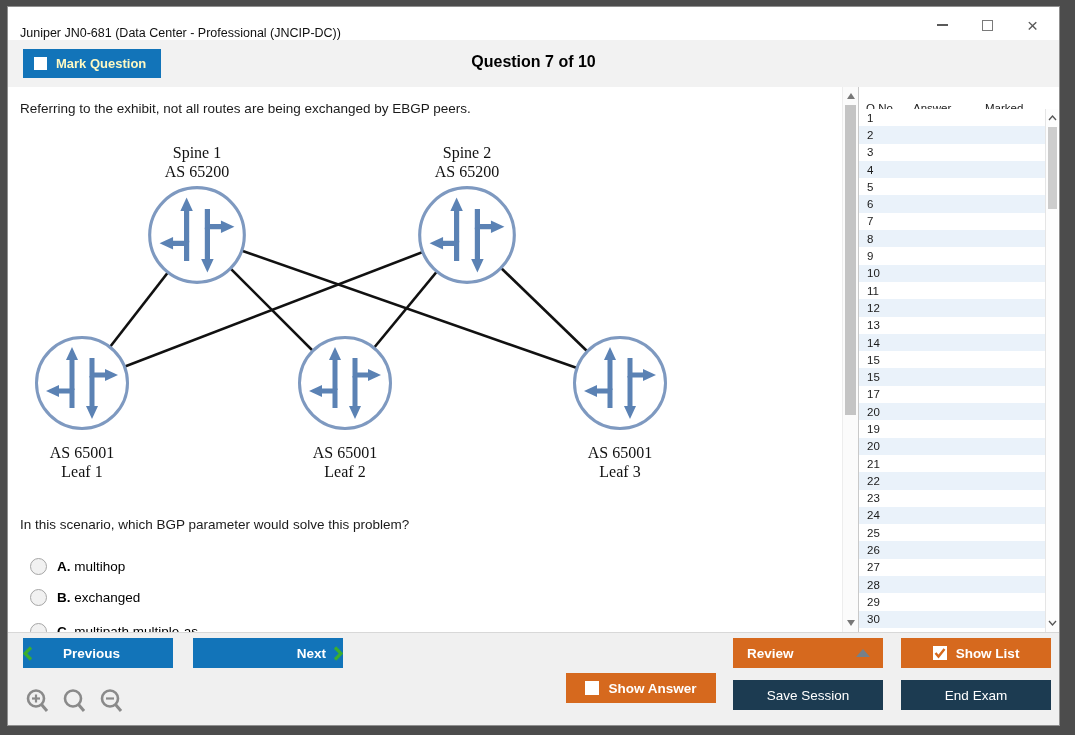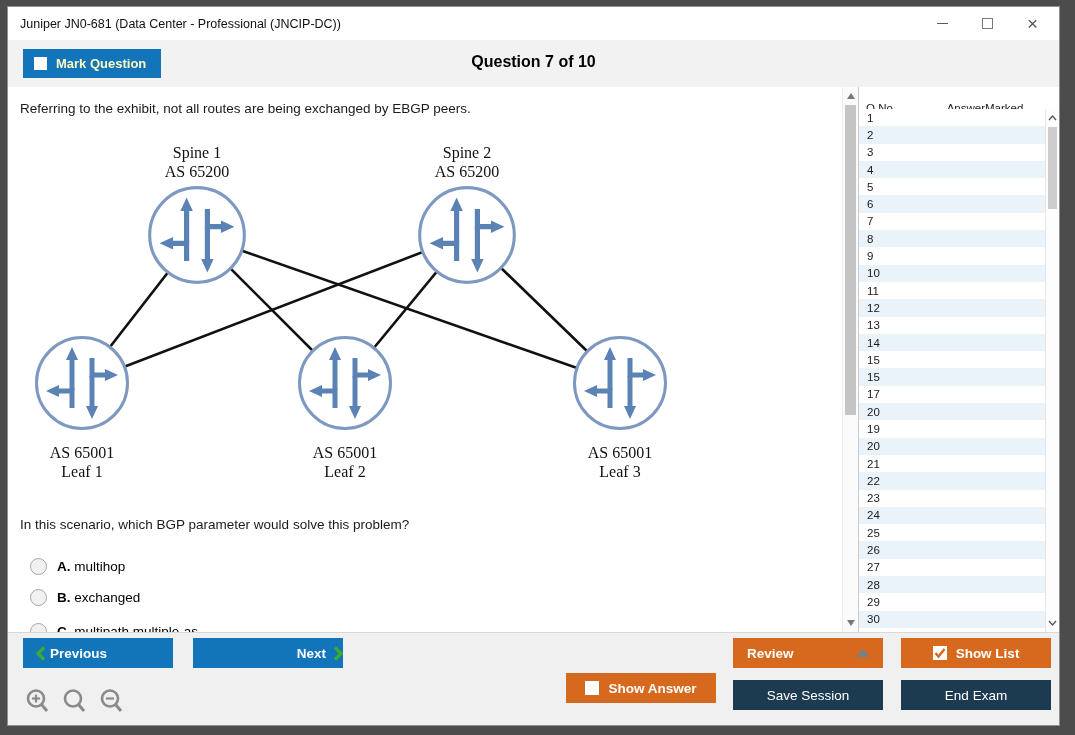--- a/index.html
+++ b/index.html
@@ -4,21 +4,21 @@
 <style>
   * { margin:0; padding:0; box-sizing:border-box; }
   html,body { width:1075px; height:735px; }
   body { font-family:"Liberation Sans", sans-serif; background:#4c4c4c; position:relative; overflow:hidden; }
 
   .window { position:absolute; left:7px; top:6px; width:1053px; height:720px;
             background:#fff; border:1px solid #8f8f8f; }
 
   
   .titlebar { position:absolute; left:0; top:0; width:100%; height:33px; background:#fff;
-              display:flex; align-items:center; }
+              display:flex; align-items:flex-end; }
   .titlebar-text { font-size:12.5px; color:#111; padding-left:12px; flex:1; }
   .win-controls { display:flex; padding-right:4px; }
   .win-btn { width:45px; height:30px; display:flex; align-items:center; justify-content:center; color:#5a5a5a; cursor:default; }
   .min-glyph { width:11px; height:1.5px; background:#5a5a5a; display:inline-block; }
   .max-glyph { width:11px; height:11px; border:1.5px solid #7a7a7a; display:inline-block; }
   .close-glyph { font-size:19px; color:#5a5a5a; line-height:1; }
 
   
   .header { position:absolute; left:0; top:33px; width:100%; height:47px; background:#f2f2f2; }
   .mark-btn { position:absolute; left:15px; top:9px; height:29px; background:#1274b9; color:#fef9c3;
@@ -46,39 +46,39 @@
                  border-left:4.5px solid transparent; border-right:4.5px solid transparent; border-bottom:6px solid #787878; }
   .sb-arrow-down { position:absolute; left:4px; bottom:6px; width:0; height:0;
                  border-left:4.5px solid transparent; border-right:4.5px solid transparent; border-top:6px solid #787878; }
   .sb-thumb { position:absolute; left:2px; top:18px; width:11px; height:310px; background:#c4c4c4; cursor:pointer; }
 
   
   .sidebar { position:relative; width:200px; height:545px; background:#fff; border-left:1px solid #c9c9c9; }
   .side-header { display:flex; height:21px; align-items:center; font-size:11.5px; color:#1a1a1a;
                  border-bottom:1px solid #b9b9b9; background:#fff;margin-top:11px; }
   .col-q { width:54px; padding-left:7px; }
-  .col-a { width:72px;text-align:right; }
+  .col-a { width:72px; }
   .col-m { flex:1; }
   .qlist { position:absolute; left:0; top:22px; right:13px; bottom:0; overflow:hidden; }
   .qrow { display:flex; height:17.3px; align-items:center; font-size:11.5px; color:#1a1a1a; background:#fff; cursor:pointer; }
   .qrow.alt { background:#eaf2fa; }
   .qnum { width:54px; padding-left:8px; }
   .qans { width:72px; } .qmark { flex:1; }
   .list-scroll { position:absolute; right:0; top:22px; width:13px; bottom:0; background:#fdfdfd; border-left:1px solid #e5e5e5; }
   .ls-up, .ls-down { position:absolute; left:0; width:13px; height:14px; display:flex; align-items:center; justify-content:center; cursor:pointer; }
   .ls-up { top:2px; } .ls-down { bottom:2px; }
   .ls-thumb { position:absolute; left:1.5px; top:18px; width:9px; height:82px; background:#cdcdcd; cursor:pointer; }
 
   
   .footer { position:absolute; left:0; top:625px; width:100%; height:93px; background:#f0f0f0; border-top:1px solid #d8d8d8; }
   .fbtn { position:absolute; height:30px; width:150px; display:flex; align-items:center; font-size:13.5px; cursor:pointer; }
   .blue  { background:#1274b9; color:#fff; font-weight:bold; }
   .orange{ background:#d6691e; color:#fff; font-weight:600; }
   .navy  { background:#1c3b51; color:#fff; justify-content:center; }
-  .btn-prev { left:15px; top:5px; padding-left:13px; gap:4px; }
+  .btn-prev { left:15px; top:5px; gap:30px; }
   .btn-next { left:185px; top:5px; justify-content:flex-end; gap:7px; }
   .btn-showanswer { left:558px; top:5px; justify-content:center; gap:9px;margin-top:35px; }
   .btn-review { left:725px; top:5px; padding-left:14px; }
   .btn-showlist { left:893px; top:5px; justify-content:center; gap:9px; }
   .btn-save { left:725px; top:47px; }
   .btn-end  { left:893px; top:47px; }
   .chk { width:14px; height:14px; background:#fff; display:inline-block; position:relative; flex:0 0 auto; }
   .review-tri { position:absolute; right:13px; top:11px; width:0; height:0;
                 border-left:7px solid transparent; border-right:7px solid transparent; border-bottom:8px solid #75808a; }
   .zoom-icons { position:absolute; left:16px; top:55px; display:flex; gap:11px; }

